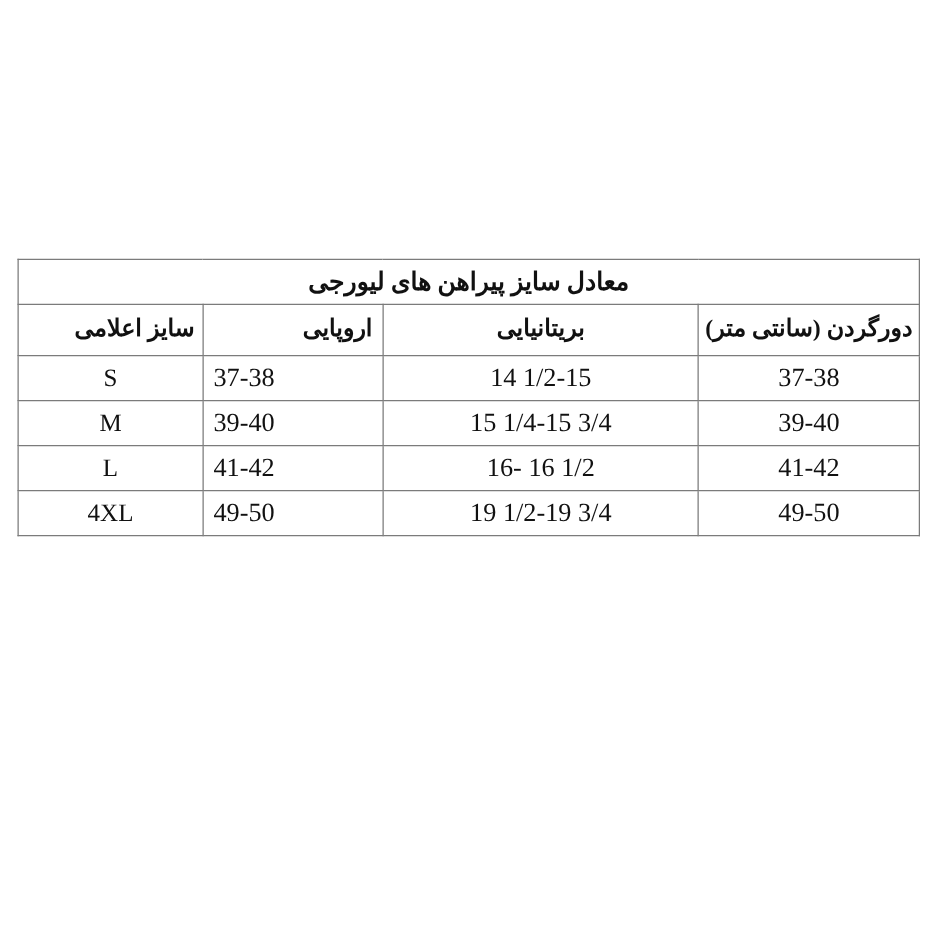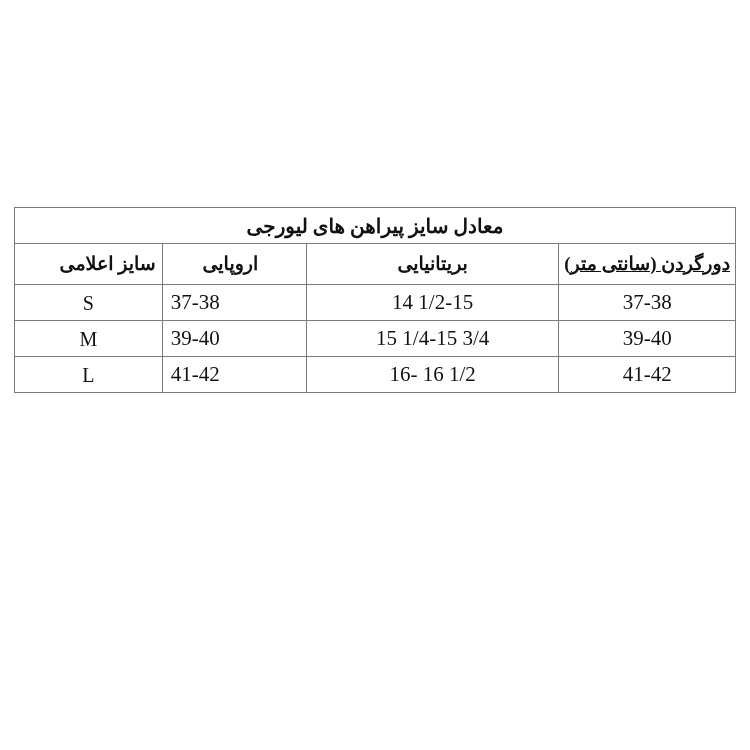--- a/index.html
+++ b/index.html
@@ -52,28 +52,28 @@
     font-weight: bold;
     height: 40px;
     direction: rtl;
   }
   tr.header-row td.col-size {
     text-align: right;
     padding-right: 6px;
     margin-left: 25px;
   }
   tr.header-row td.col-eu {
+    text-align: right;
     padding-right: 8px;
   }
   tr.header-row td.col-uk {
     text-align: center;
   }
   tr.header-row td.col-neck {
     text-align: center;
-    text-decoration: underline;
   }
   tbody tr.data-row td {
     font-size: 21px;
     height: 35px;
   }
   tbody tr.data-row td.col-size {
     font-size: 20px;
   }
   tbody tr.data-row td.col-eu {
     text-align: left;
@@ -122,16 +122,22 @@
           <td class="col-eu">39-40</td>
           <td class="col-uk">15 1/4-15 3/4</td>
           <td class="col-neck">39-40</td>
         </tr>
         <tr class="data-row">
           <td class="col-size">L</td>
           <td class="col-eu">41-42</td>
           <td class="col-uk">16- 16 1/2</td>
           <td class="col-neck">41-42</td>
         </tr>
+        <tr class="data-row">
+          <td class="col-size">4XL</td>
+          <td class="col-eu">49-50</td>
+          <td class="col-uk">19 1/2-19 3/4</td>
+          <td class="col-neck">49-50</td>
+        </tr>
       </tbody>
     </table>
   </div>
 </div>
 
 </body></html>

